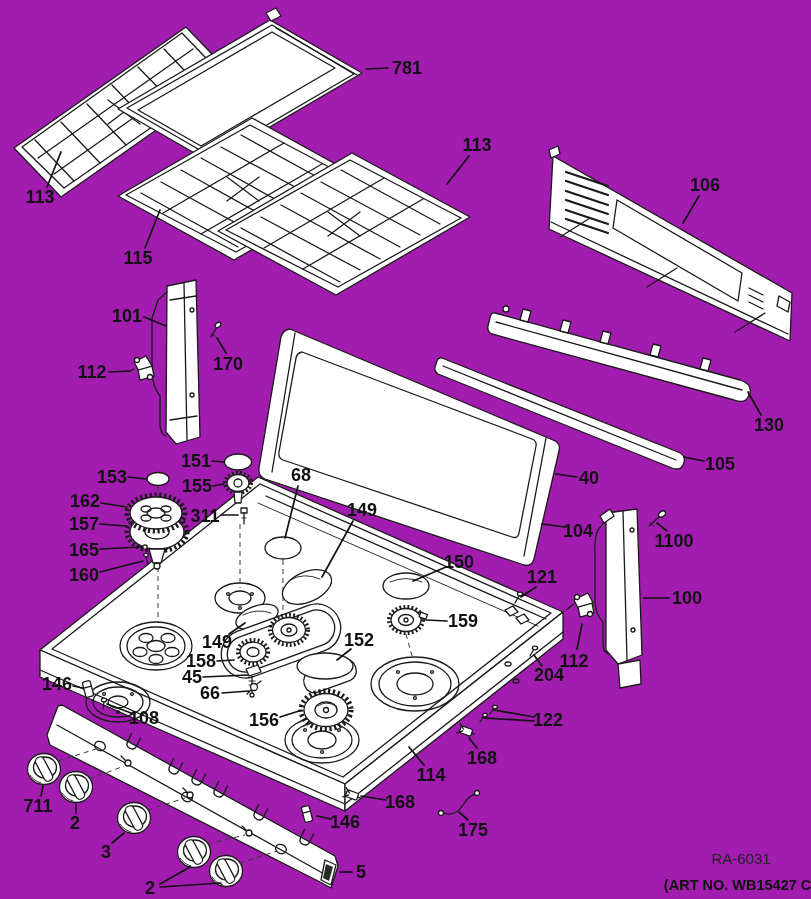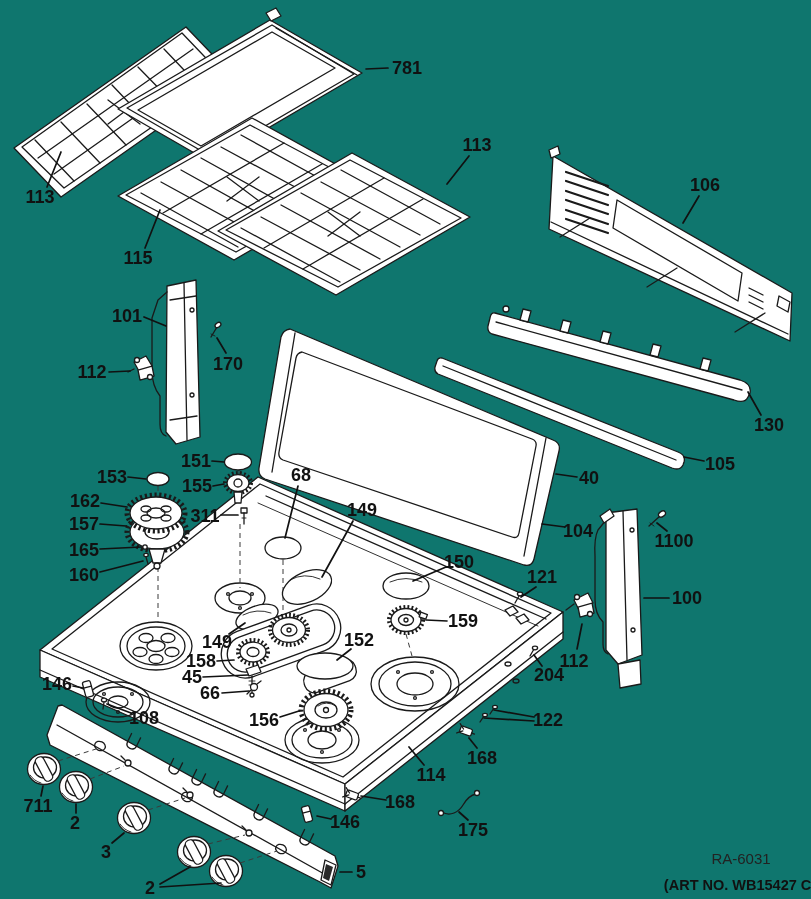--- a/index.html
+++ b/index.html
@@ -1,16 +1,16 @@
 <!DOCTYPE html>
 <html><head>
 <meta charset="utf-8">
 <style>
   html,body{margin:0;padding:0;background:#fff;}
-  .stage{position:relative;width:811px;height:899px;background:#0f766e;overflow:hidden;
+  .stage{position:relative;width:811px;height:899px;background:#a21caf;overflow:hidden;
          font-family:"Liberation Sans",sans-serif;}
   svg{position:absolute;left:0;top:0;}
   .ln{fill:none;stroke:#1a1a1a;stroke-width:1.3;stroke-linejoin:round;stroke-linecap:round;}
   .fw{fill:#ffffff;stroke:#1a1a1a;stroke-width:1.3;stroke-linejoin:round;}
   .thk{stroke-width:2.2;}
   .thin{stroke-width:0.9;}
   .teeth{fill:none;stroke:#1a1a1a;stroke-width:5;stroke-dasharray:2.2 2.6;}
   .teeth-s{fill:none;stroke:#1a1a1a;stroke-width:4;stroke-dasharray:1.8 2.2;}
   .dash{fill:none;stroke:#3a3a3a;stroke-width:1;stroke-dasharray:5 4;}
   .leader{stroke:#111;stroke-width:1.7;stroke-linecap:round;}

